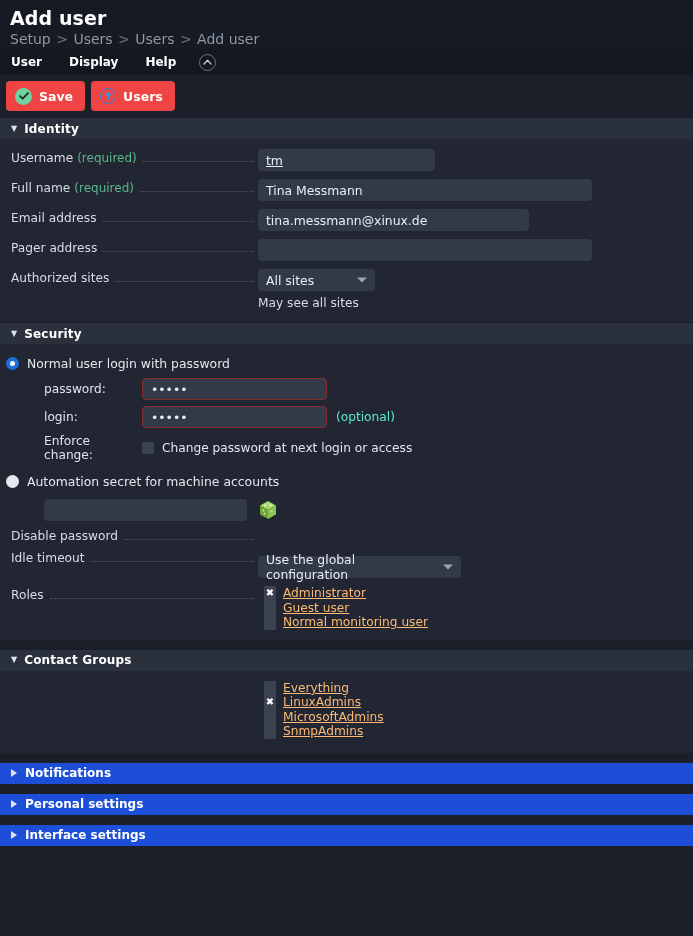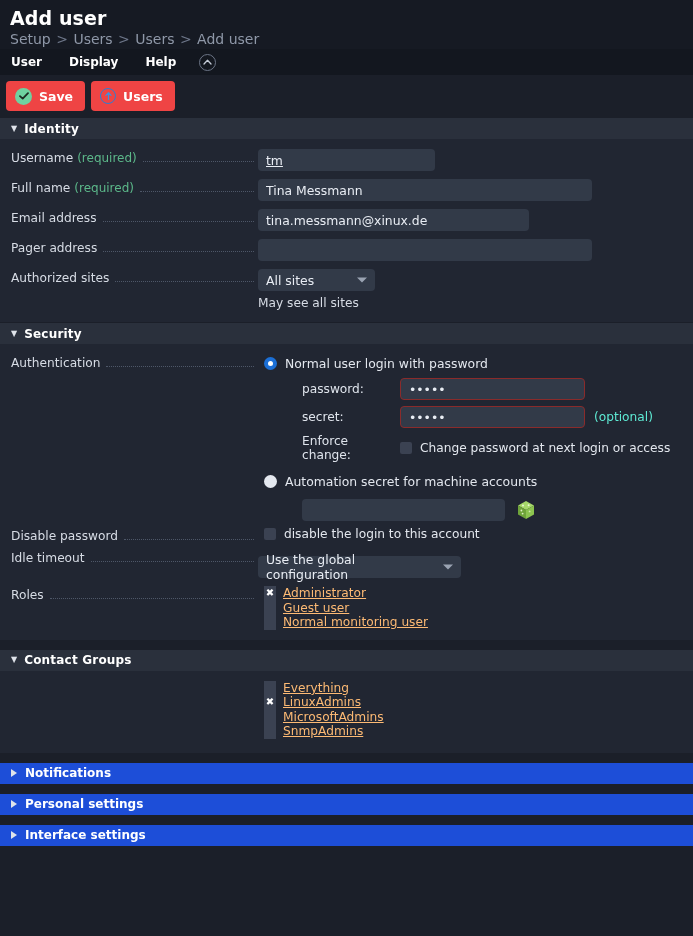--- a/index.html
+++ b/index.html
@@ -378,40 +378,36 @@
     </div>
   </div>
 
   <div class="section-header">
     <span class="tri">▼</span>
     <span class="stitle">Security</span>
   </div>
   <div class="section-body">
 
     <div class="row">
-      <div class="row-label">
-        <span>Authentication</span>
-        <span class="leader"></span>
-      </div>
       <div class="row-field">
 
         <div class="radio-line">
           <span class="radio on"></span>
           <span class="radio-label">Normal user login with password</span>
         </div>
 
         <div class="pw-grid">
           <div class="pw-row">
             <span class="pw-key">password:</span>
             <span class="pw-val">
               <input class="txt err" type="text" value="•••••" style="">
             </span>
           </div>
           <div class="pw-row">
-            <span class="pw-key">secret:</span>
+            <span class="pw-key">login:</span>
             <span class="pw-val">
               <input class="txt err" type="text" value="•••••" style="">
             </span>
             <span class="pw-opt">(optional)</span>
           </div>
           <div class="pw-row">
             <span class="pw-key">Enforce change:</span>
             <span class="chk"></span>
             <span class="chk-text" style="margin-left:8px">Change password at next login or access</span>
           </div>
@@ -438,26 +434,20 @@
           </span>
         </div>
       </div>
     </div>
 
     <div class="row" style="padding:2px 0">
       <div class="row-label">
         <span>Disable password</span>
         <span class="leader"></span>
       </div>
-      <div class="row-field">
-        <div class="chk-line" style="margin-left:6px">
-          <span class="chk"></span>
-          <span class="chk-text">disable the login to this account</span>
-        </div>
-      </div>
     </div>
 
     <div class="row" style="padding:2px 0">
       <div class="row-label">
         <span>Idle timeout</span>
         <span class="leader"></span>
       </div>
       <div class="row-field">
         <div class="sel w-idle">
           <span>Use the global configuration</span>

